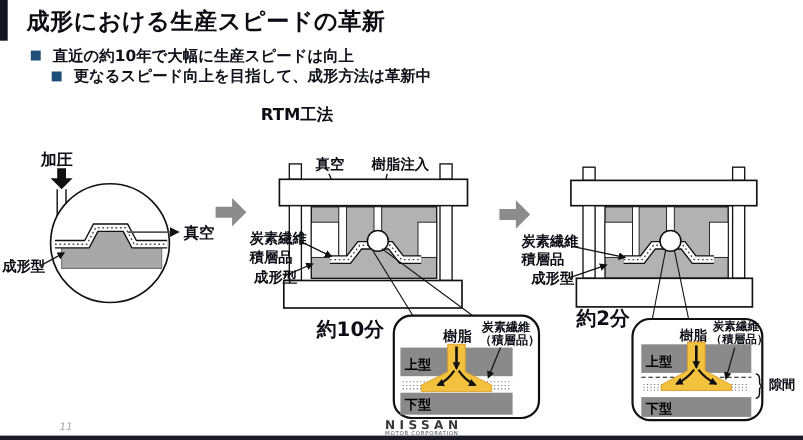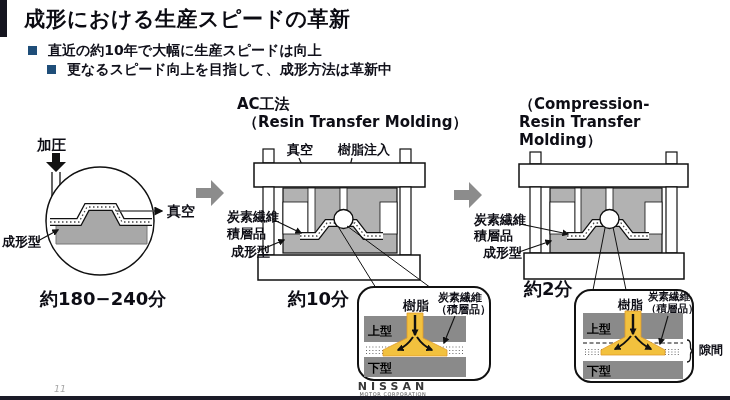--- a/index.html
+++ b/index.html
@@ -10,21 +10,21 @@
   .abs{position:absolute;}
   .corner-mark{left:0;top:0;width:7px;height:37px;background:#15151f;}
   .title{left:24px;top:5px;font-size:21px;font-weight:bold;letter-spacing:0.5px;color:#0b0b12;white-space:nowrap;text-align:center;}
   .bullet-row{left:28px;display:flex;align-items:center;gap:11px;height:17px;}
   .bullet-row .sq{width:9px;height:9px;background:#1f4e79;flex:0 0 auto;}
   .bullet-row .txt{font-size:14px;font-weight:bold;color:#10101a;white-space:nowrap;}
   .method-head{font-size:15px;font-weight:bold;line-height:18px;color:#0d0d15;}
   .time-label{font-size:18px;font-weight:bold;color:#0d0d15;white-space:nowrap;}
   .diagram-layer{left:0;top:0;}
   .page-number{left:54px;top:383px;font-size:9.5px;color:#a8a8a8;font-style:italic;}
-  .brand{left:350px;top:382px;width:86px;text-align:center;color:#383838;}
+  .brand{left:350px;top:382px;width:86px;color:#383838;}
   .brand .nm{font-size:11px;font-weight:bold;letter-spacing:4px;line-height:10px;}
   .brand .sub{font-size:5px;letter-spacing:0.6px;color:#555;line-height:5px;}
   .bottom-bar{left:0;top:396px;width:730px;height:4px;background:#1b1b27;}
   svg text{font-family:"DejaVu Sans","Liberation Sans",sans-serif;}
 </style>
 </head>
 <body>
 
 <div class="slide">
 
@@ -183,28 +183,25 @@
     <span class="txt">直近の約10年で大幅に生産スピードは向上</span>
   </div>
   <div class="abs bullet-row" style="top:61px;padding-left:19px;">
     <span class="sq"></span>
     <span class="txt">更なるスピード向上を目指して、成形方法は革新中</span>
   </div>
 
   <div class="abs method-head" style="left:46px;top:93px;">
   </div>
   <div class="abs method-head" style="left:237px;top:95px;">
-    <div>AC工法</div>
-    <div style="padding-left:6px;">（Resin Transfer Molding）</div>
+    <div>RTM工法</div>
   </div>
   <div class="abs method-head" style="left:517px;top:95px;width:168px;">
-    <div style="padding-left:2px;">（Compression-Resin Transfer Molding）</div>
-  </div>
-
-  <div class="abs time-label" style="left:40px;top:287px;">約180−240分</div>
+  </div>
+
   <div class="abs time-label" style="left:288px;top:287px;text-align:right;">約10分</div>
   <div class="abs time-label" style="left:524px;top:277px;">約2分</div>
 
   <div class="abs page-number">11</div>
   <div class="abs brand">
     <div class="nm">NISSAN</div>
     <div class="sub">MOTOR CORPORATION</div>
   </div>
   <div class="abs bottom-bar"></div>
 

